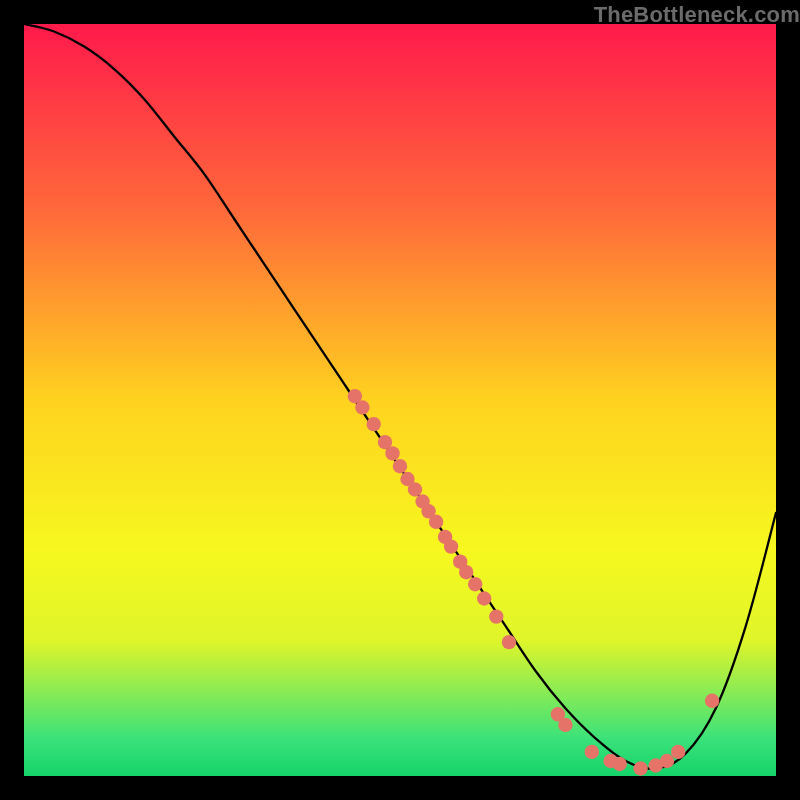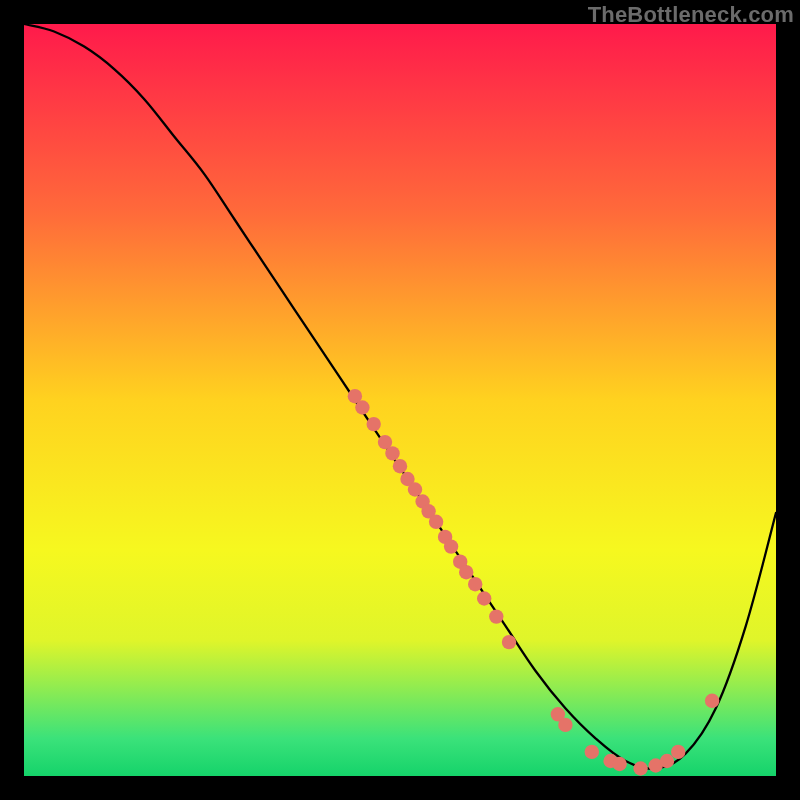--- a/index.html
+++ b/index.html
@@ -17,21 +17,21 @@
     background: #000;
   }
   svg.plot {
     position: absolute;
     left: 0;
     top: 0;
   }
   .attribution {
     position: absolute;
     top: 2px;
-    right: 6px;
+    right: 0;
     font-family: Arial, Helvetica, sans-serif;
     font-size: 22px;
     font-weight: 600;
     color: #6b6b6b;
     letter-spacing: 0.2px;
   }
 </style>
 </head>
 <body>
 

